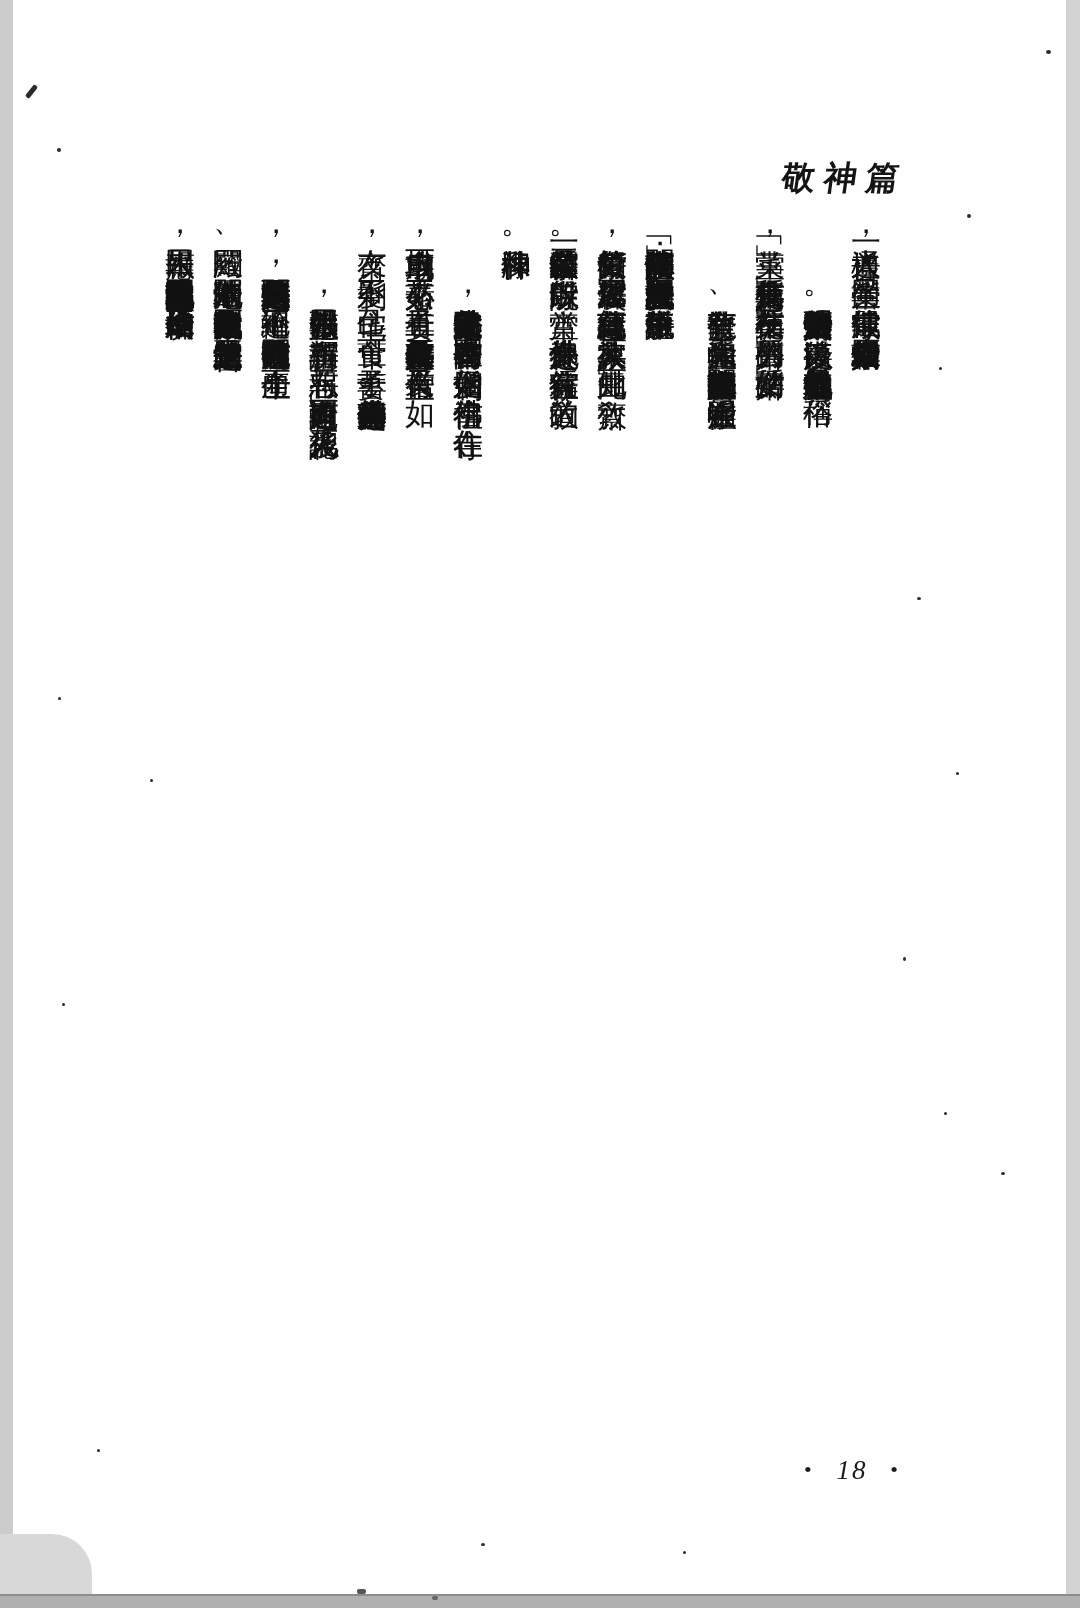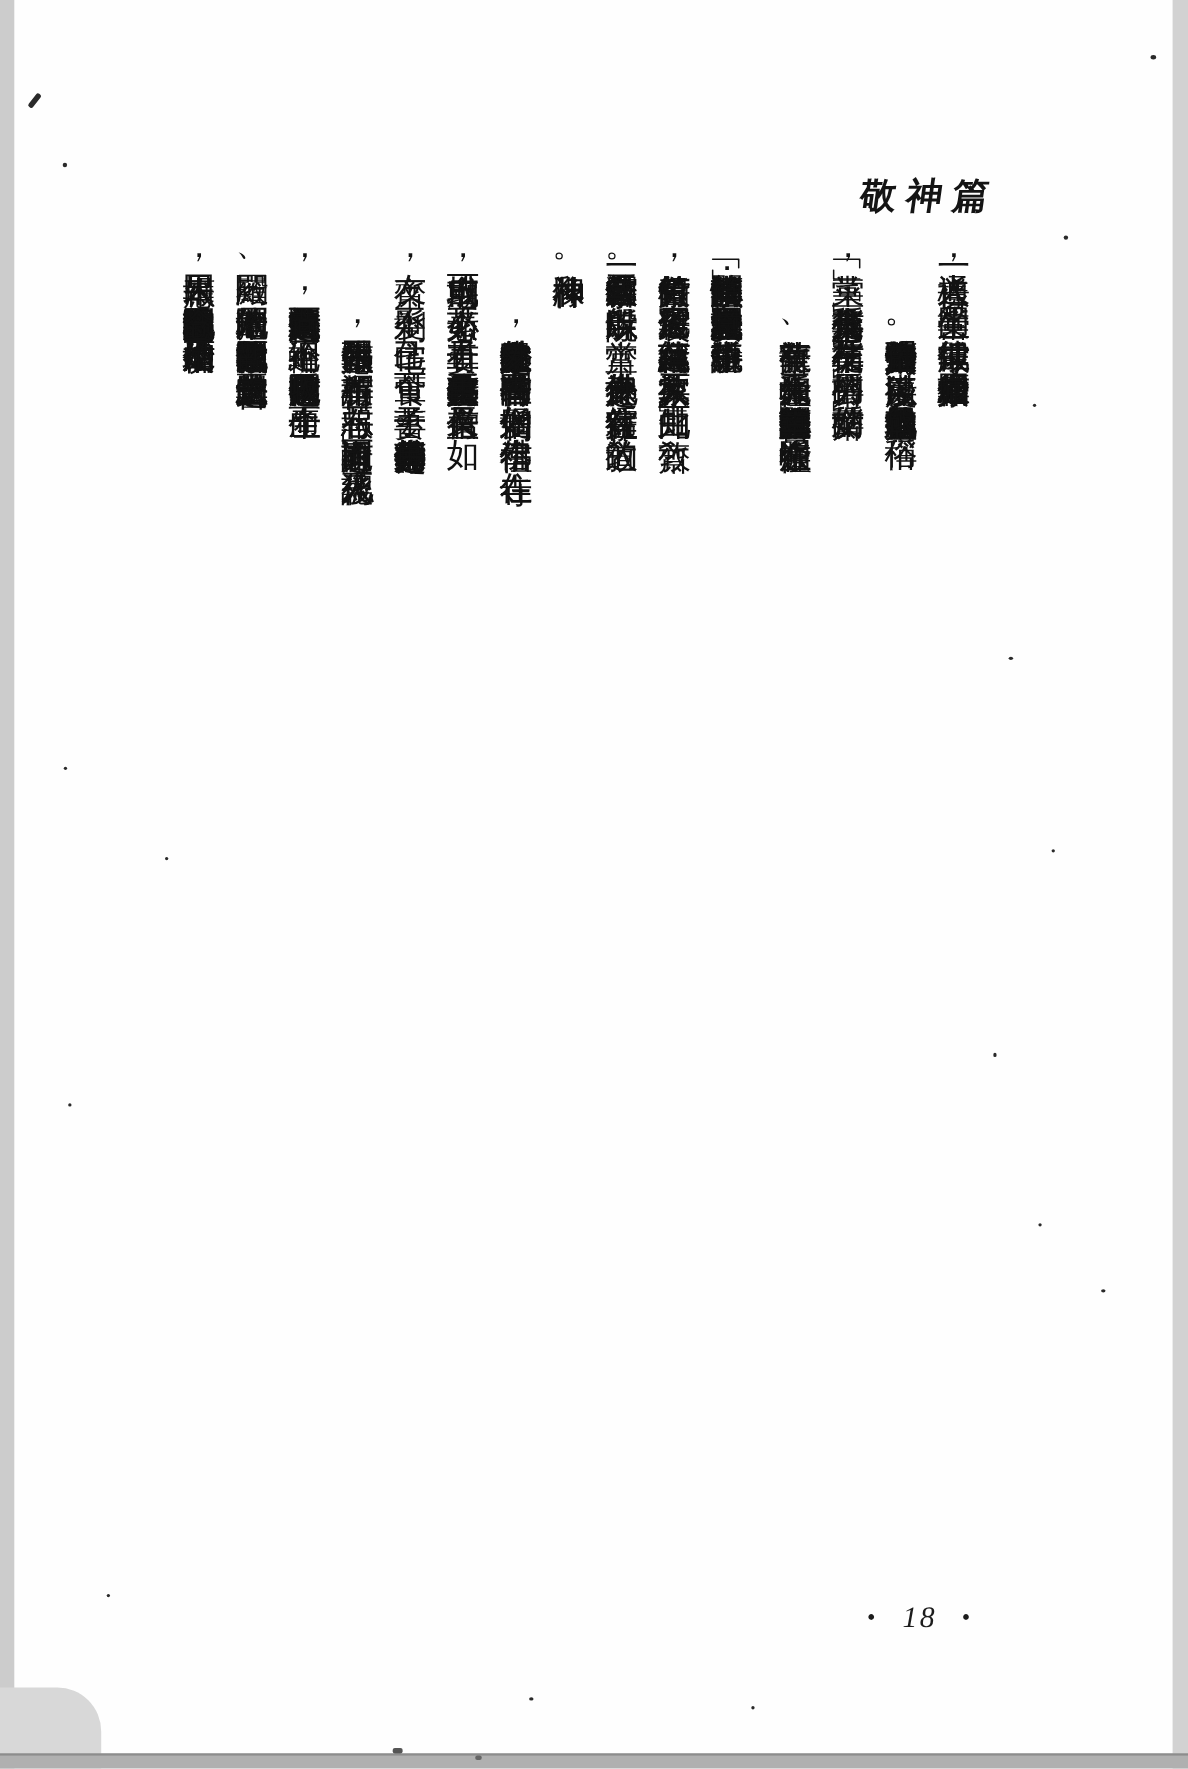--- a/index.html
+++ b/index.html
@@ -60,21 +60,21 @@
     line-height: 48px;
     color: #121212;
     text-align: start;
   }
   .text-body p.col { margin: 0; }
   .text-body p.col.indented { text-indent: 2em; }
   .text-body p.col.gap-before { margin-block-start: 14px; }
   
   .page-number {
     position: absolute;
-    top: 1455px; right: 196px;
+    top: 1455px; right: 180px;
     font-size: 27px;
     font-style: italic;
     color: #1c1c1c;
     letter-spacing: 2px;
     white-space: nowrap;
   }
   .page-number .dot { font-style: normal; font-size: 22px; vertical-align: 2px; }
   .page-number .num { padding: 0 14px; }
   
   .speck {

